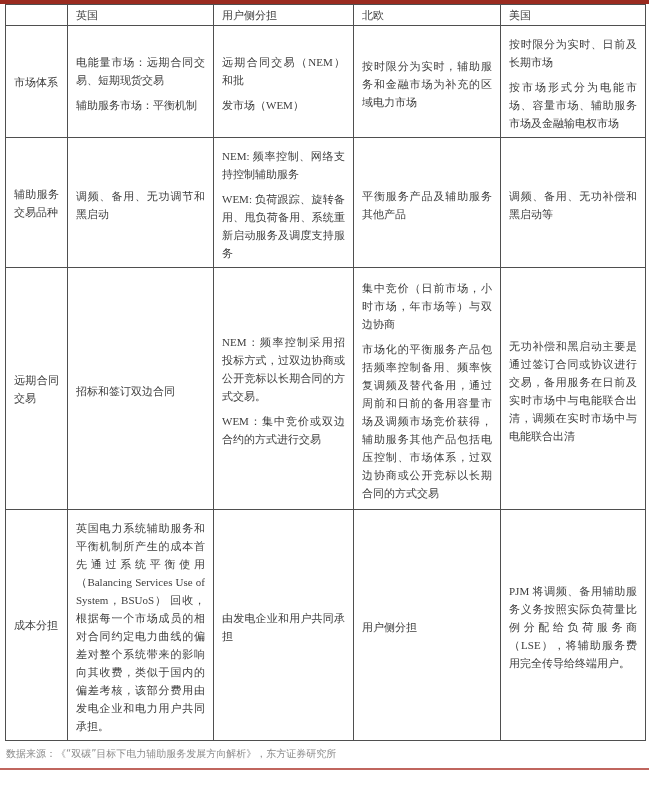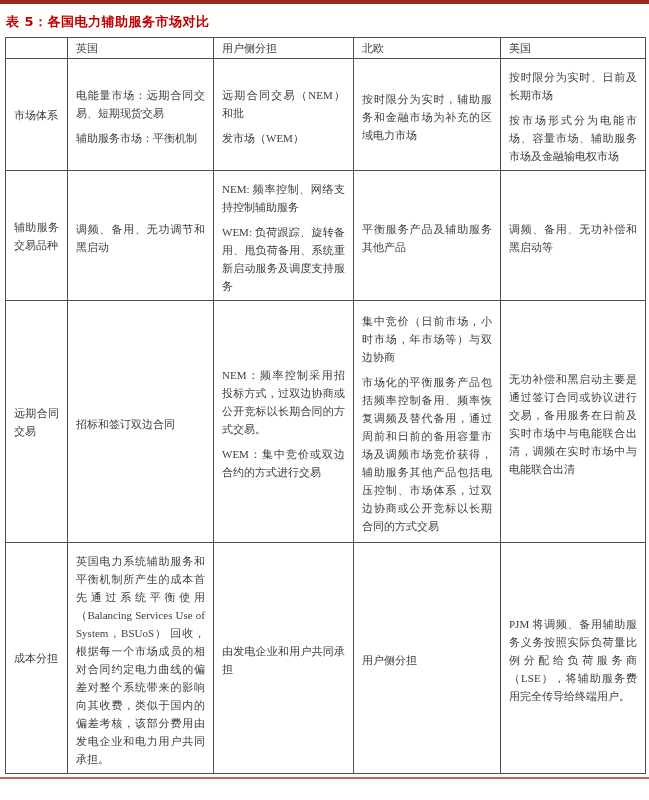--- a/index.html
+++ b/index.html
@@ -49,21 +49,20 @@
     color: #8a8a8a; font-size: 10px;
     padding: 6px 6px 4px 6px;
   }
   .bottom-rule { height: 2px; width: 649px; background: #c0655e; margin-top: 3px; }
 </style>
 </head>
 <body>
 
 <div class="page">
   <div class="top-rule"></div>
-  <div class="title">表 5：各国电力辅助服务市场对比</div>
 
   <table class="cmp">
     <colgroup>
         <col class="c0">
         <col class="c1">
         <col class="c2">
         <col class="c3">
         <col class="c4">
       </colgroup>
     <tbody>
@@ -140,14 +139,15 @@
         <td>
           <p>用户侧分担</p>
         </td>
         <td>
           <p>PJM 将调频、备用辅助服务义务按照实际负荷量比例分配给负荷服务商（LSE），将辅助服务费用完全传导给终端用户。</p>
         </td>
       </tr>
     </tbody>
   </table>
 
+  <div class="footer">数据来源：《“双碳”目标下电力辅助服务发展方向解析》，东方证券研究所</div>
   <div class="bottom-rule"></div>
 </div>
 
 </body></html>

